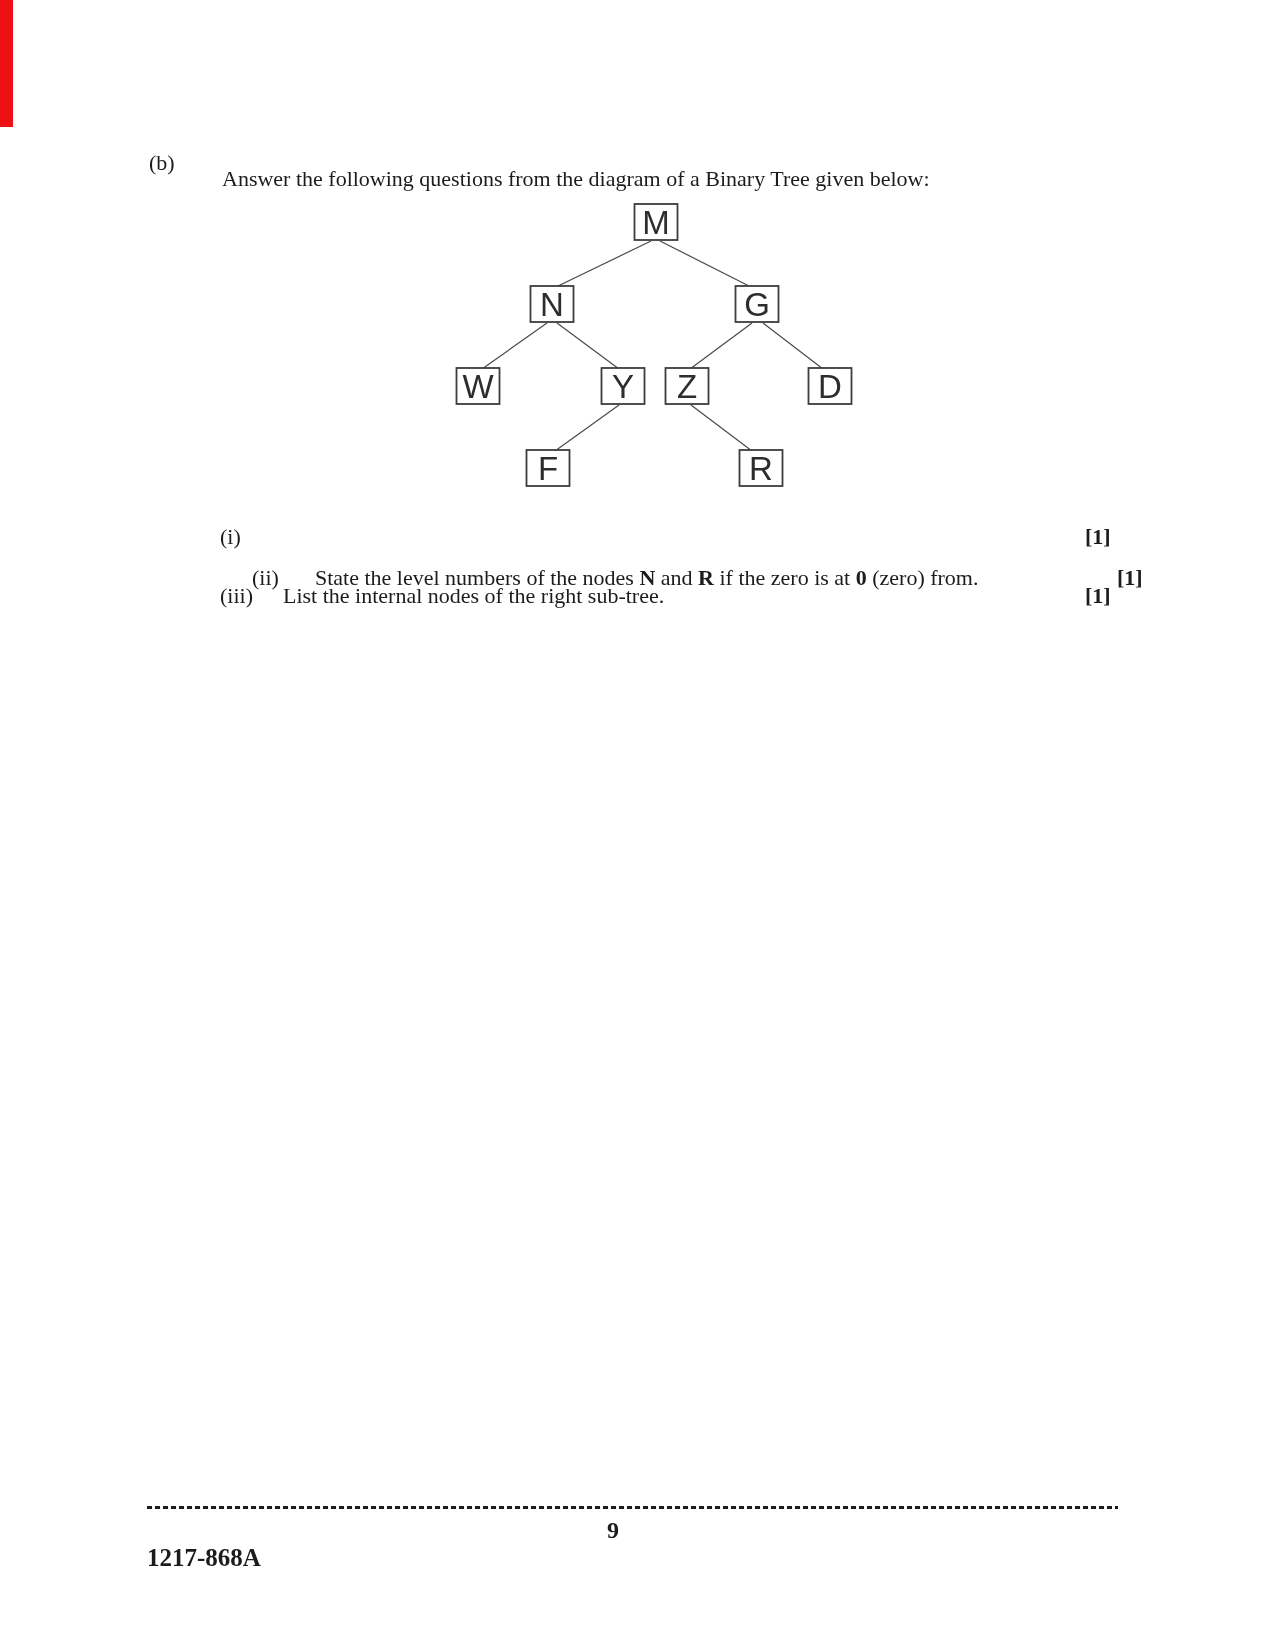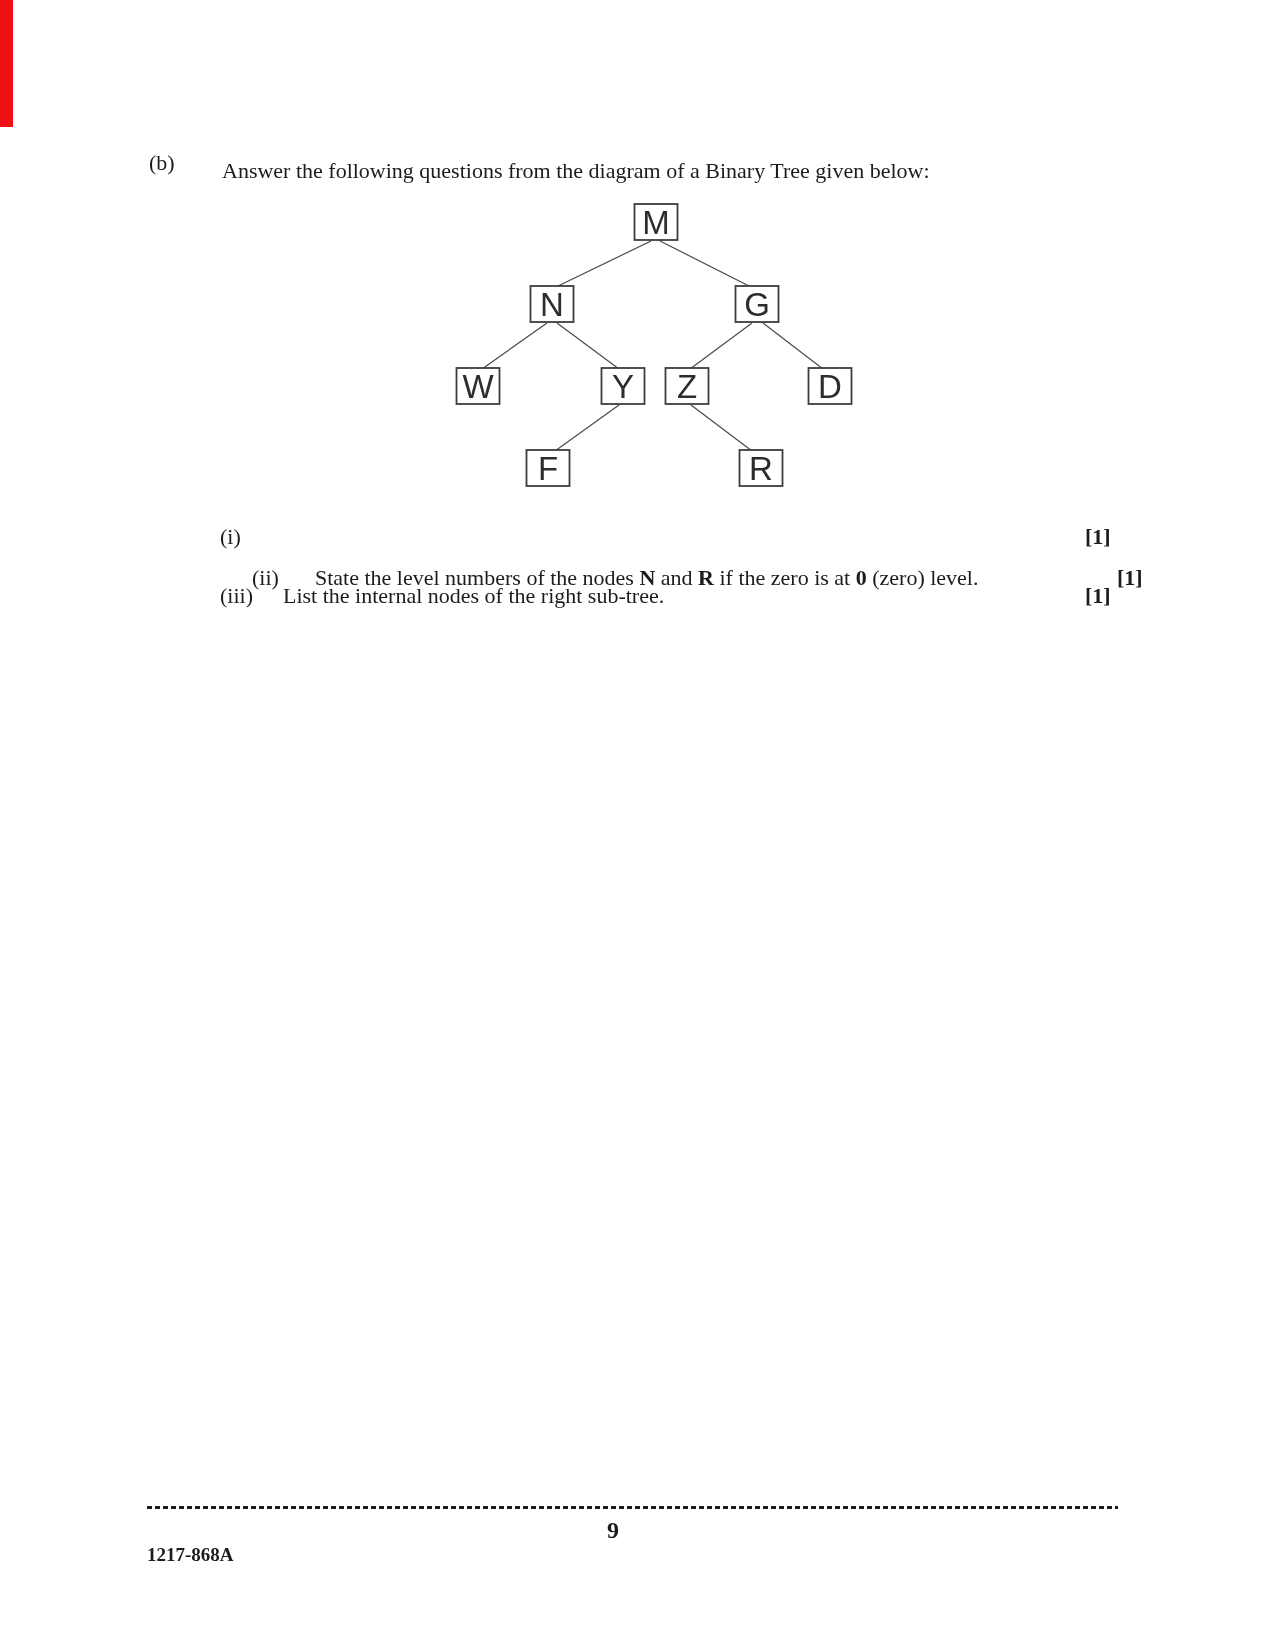--- a/index.html
+++ b/index.html
@@ -26,21 +26,21 @@
   .section-line {
     position: absolute;
     top: 149px;
     left: 0;
     width: 100%;
     height: 30px;
     font-size: 22px;
     line-height: 28px;
   }
   .section-label { position: absolute; left: 149px; top: 0; }
-  .section-text  { position: absolute; left: 222px; top: 8px; white-space: nowrap; text-align: center; }
+  .section-text  { position: absolute; left: 222px; top: 16px; white-space: nowrap; text-align: center; }
 
   .tree-svg {
     position: absolute;
     left: 0;
     top: 0;
     width: 1275px;
     height: 520px;
   }
   .tree-svg rect {
     fill: #ffffff;
@@ -92,21 +92,21 @@
     top: 1517px;
     width: 30px;
     text-align: center;
     font-size: 24px;
     font-weight: bold;
   }
   .paper-code {
     position: absolute;
     left: 147px;
     top: 1544px;
-    font-size: 19px;
+    font-size: 25px;
     font-weight: bold;
   }
 </style>
 </head>
 <body>
 
 <div class="page">
 
   <div class="red-bar" style="background: rgb(238, 17, 19);"></div>
 
@@ -162,21 +162,21 @@
       </g>
     </svg>
 
   <div class="questions">
       <div class="q-row" style="top: 523px;">
         <span class="q-num">(i)</span>
         <span class="q-marks">[1]</span>
       </div>
       <div class="q-row" style="top: 564px; margin-left: 32px;">
         <span class="q-num">(ii)</span>
-        <span class="q-text"><span>State the level numbers of the nodes </span><b>N</b><span> and </span><b>R</b><span> if the zero is at </span><b>0</b><span> (zero) level.</span></span>
+        <span class="q-text"><span>State the level numbers of the nodes </span><b>N</b><span> and </span><b>R</b><span> if the zero is at </span><b>0</b><span> (zero) from.</span></span>
         <span class="q-marks">[1]</span>
       </div>
       <div class="q-row" style="top: 582px;">
         <span class="q-num">(iii)</span>
         <span class="q-text"><span>List the internal nodes of the right sub-tree.</span></span>
         <span class="q-marks">[1]</span>
       </div>
     </div>
 
   <div class="footer-divider"></div>

